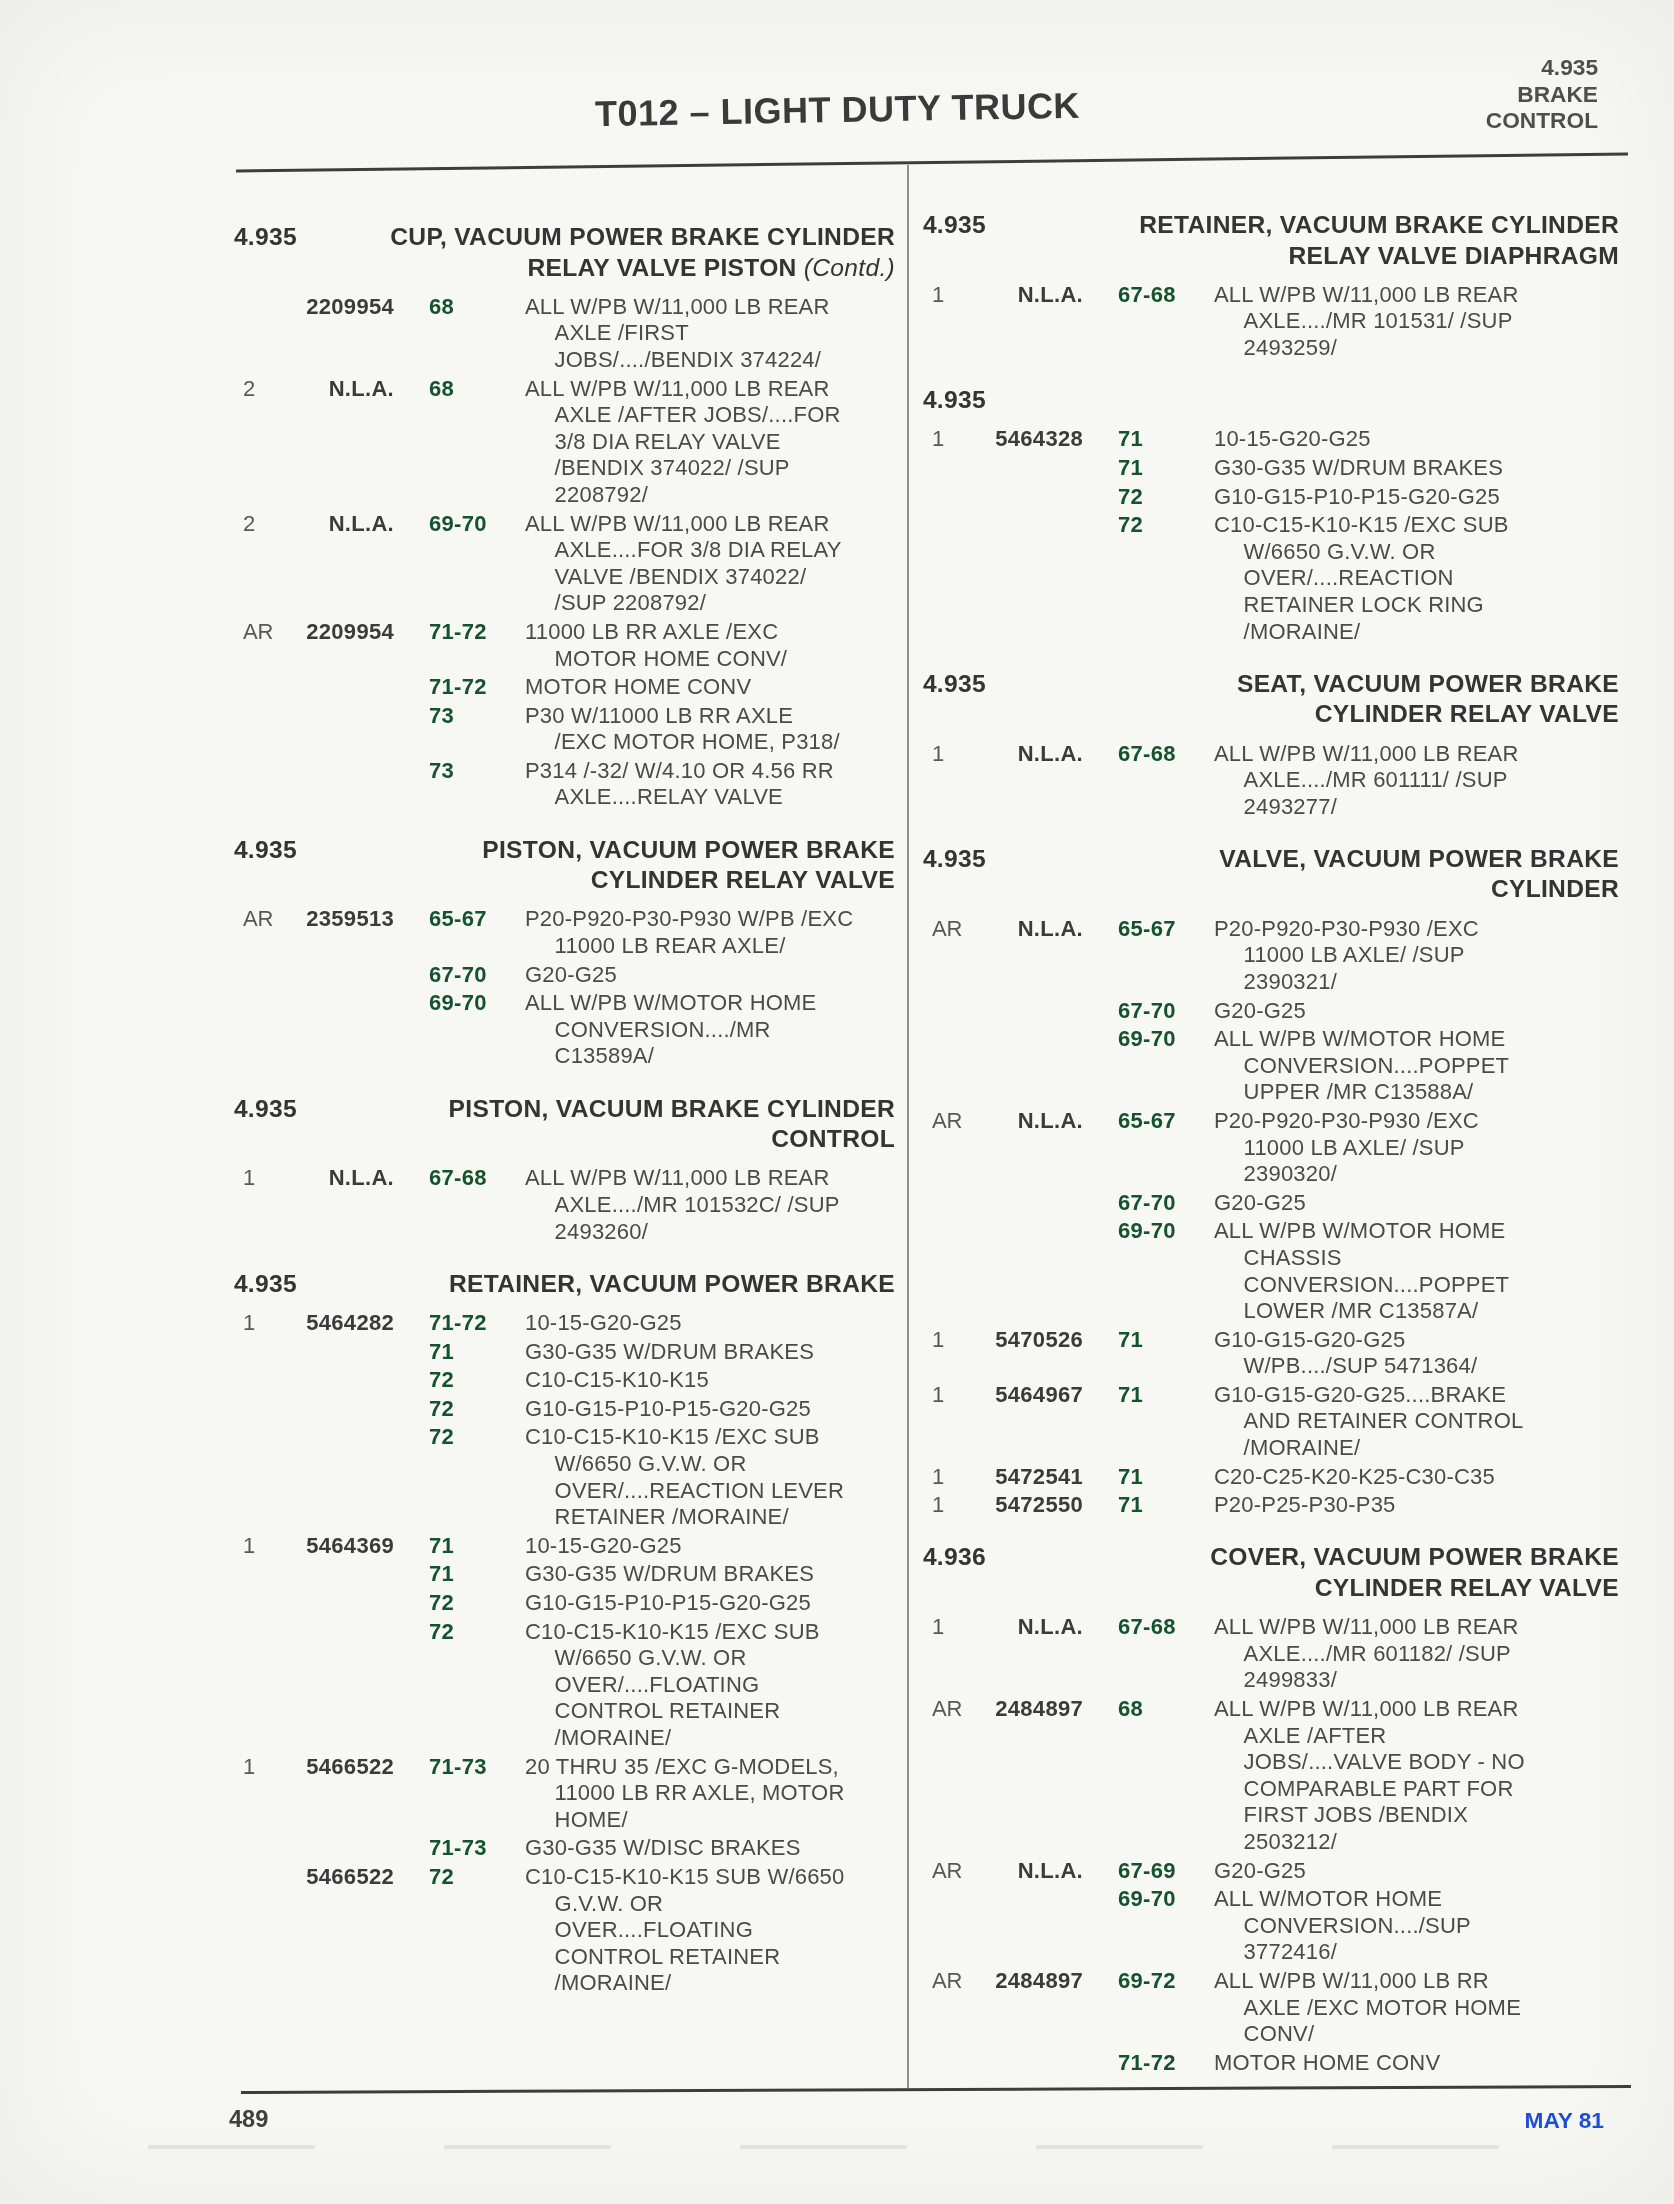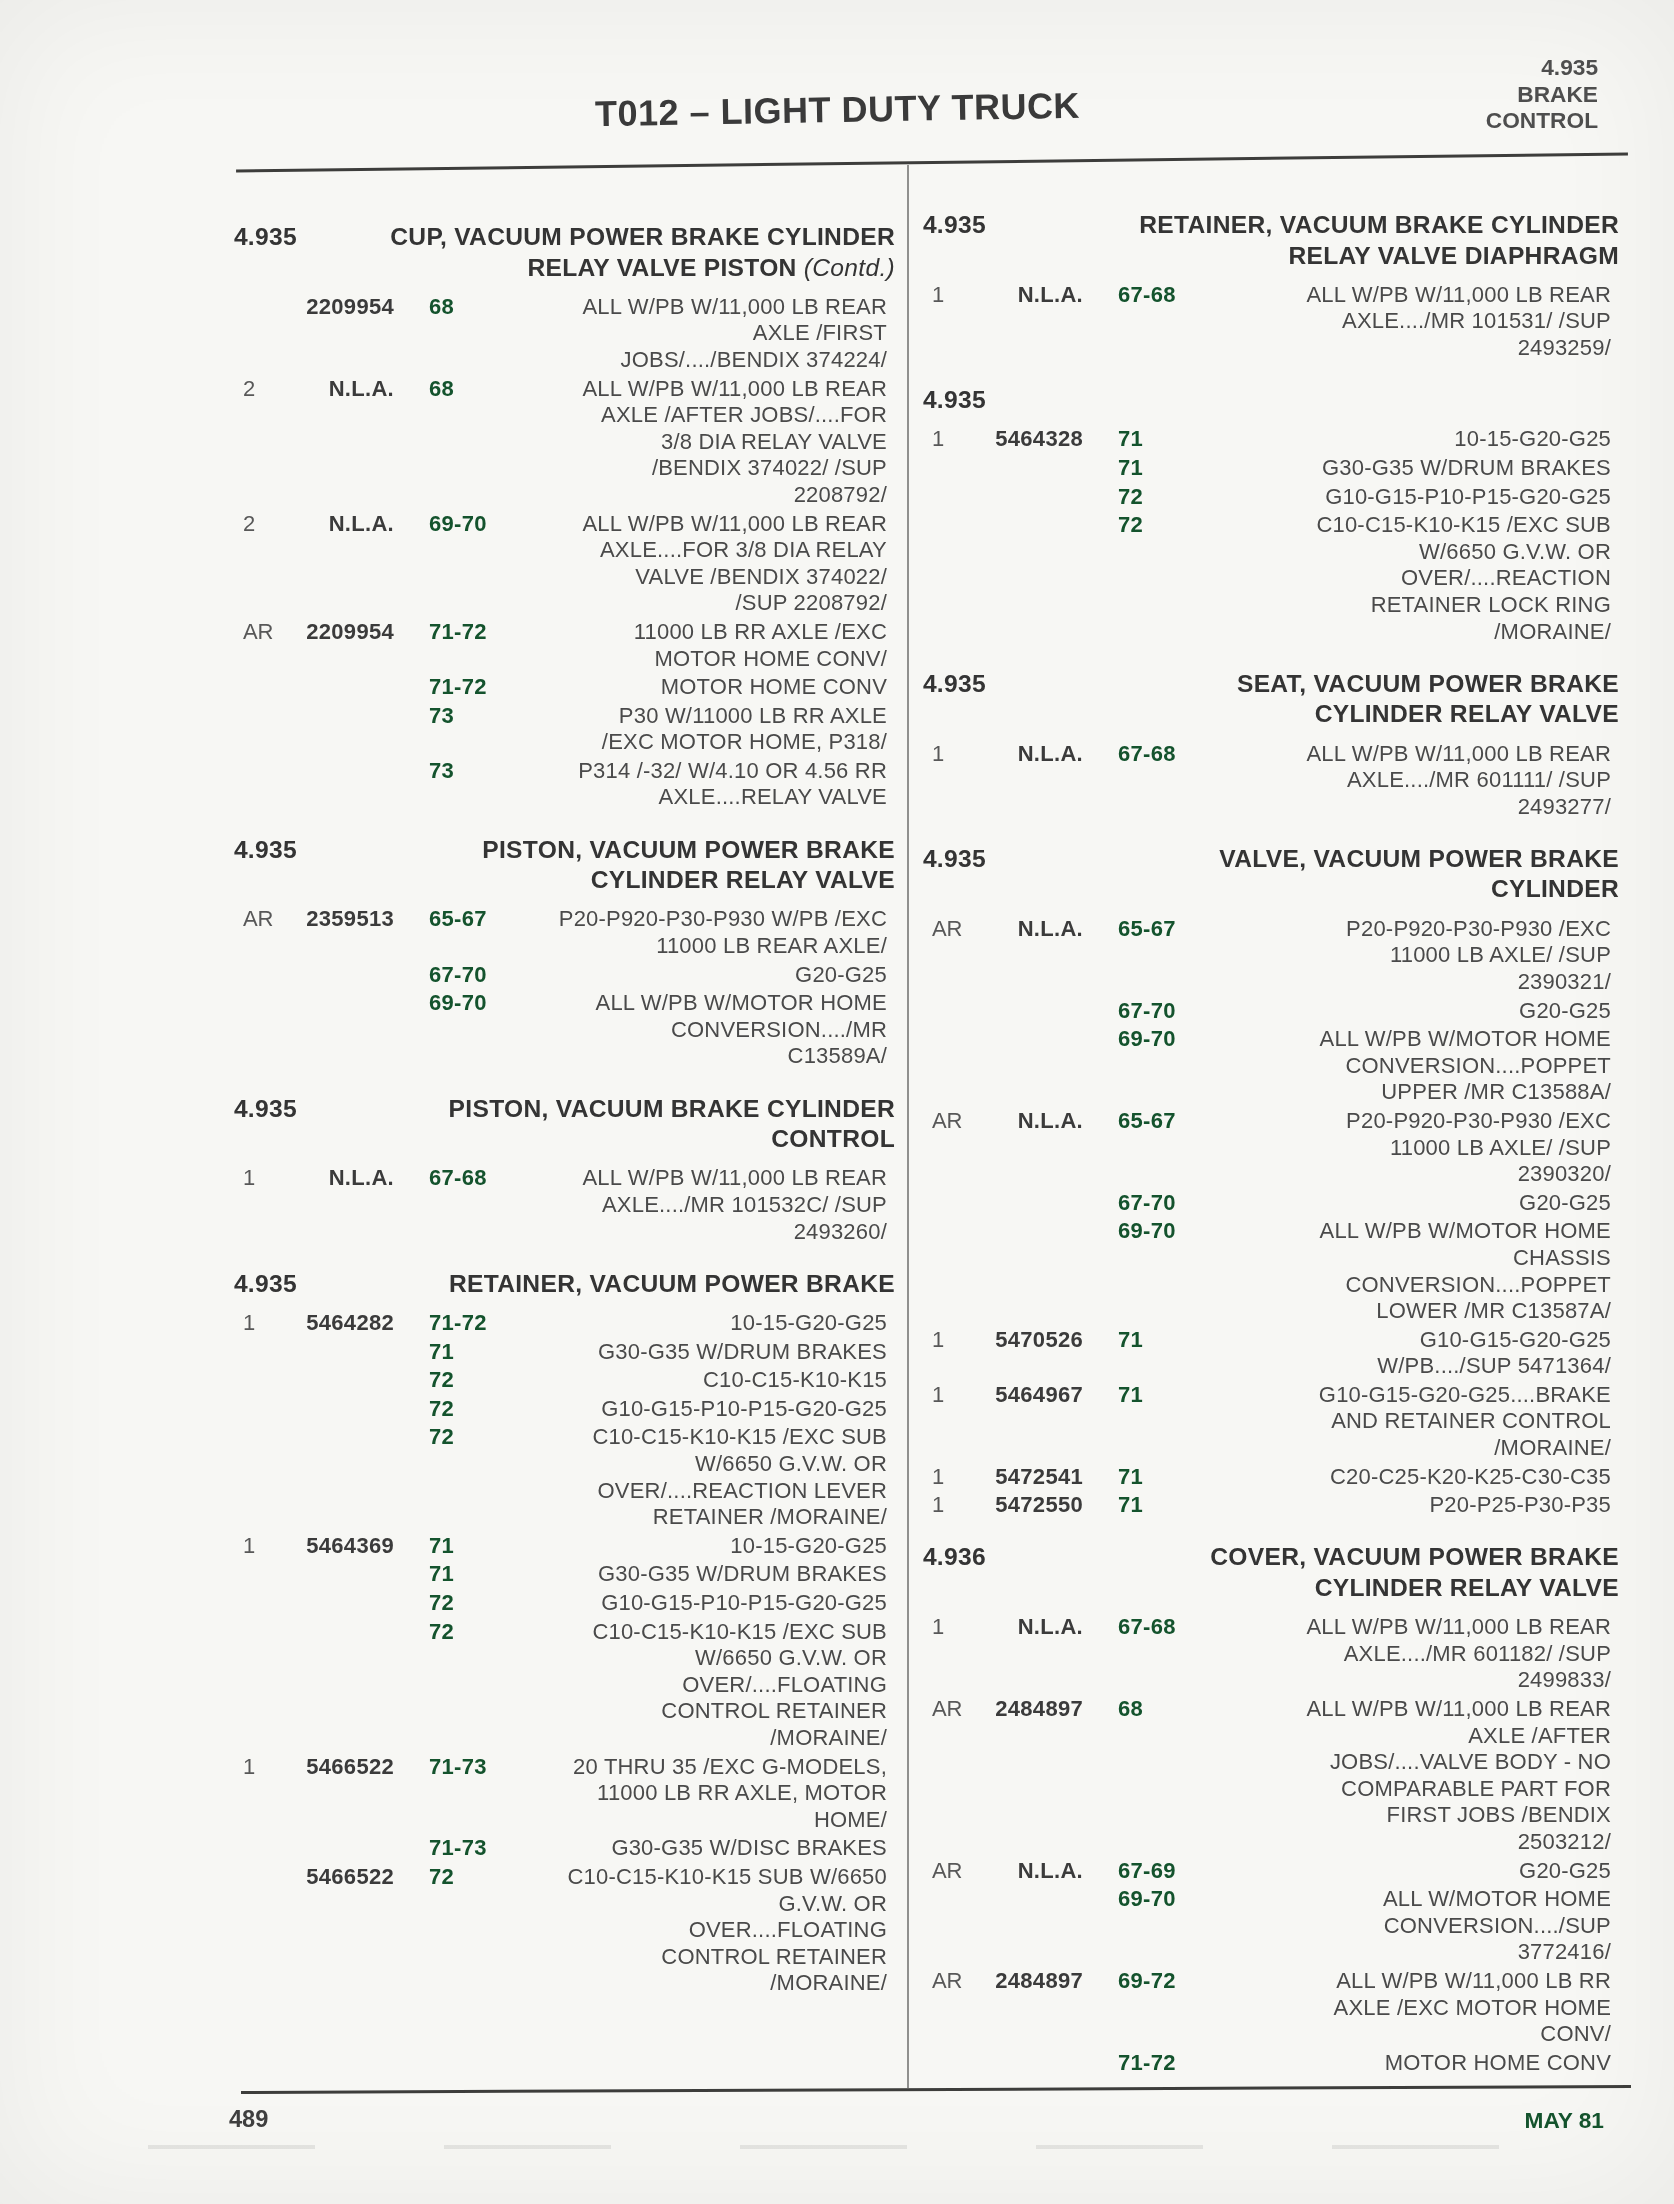--- a/index.html
+++ b/index.html
@@ -29,25 +29,25 @@
   .col-right{left:918px;width:701px;padding-top:43px;}
   .section{margin-bottom:23.6px;}
   .section-heading{display:flex;font-weight:700;font-size:24.6px;line-height:30.5px;color:#343434;margin-bottom:10.8px;letter-spacing:0.3px;}
   .section-number{flex:0 0 99px;padding-left:4.9px;box-sizing:border-box;}
   .section-title{flex:1;white-space:pre-line;text-align:right;}
   .suffix{font-style:italic;font-weight:400;}
   .row{display:flex;margin:2px 8px;font-size:22px;line-height:26.6px;color:#4a4a4a;}
   .cell-qty{flex:0 0 51px;padding-left:5.9px;box-sizing:border-box;color:#585858;}
   .cell-part{flex:0 0 106px;text-align:right;font-weight:700;color:#3b3b3b;letter-spacing:0.3px;}
   .cell-years{flex:0 0 96px;margin-left:35px;font-weight:700;color:#14532d;letter-spacing:0.3px;}
-  .cell-desc{flex:1;white-space:pre-line;padding-left:29.6px;text-indent:-29.6px;letter-spacing:0.2px;text-align:right;}
+  .cell-desc{flex:1;white-space:pre-line;padding-left:29.6px;text-indent:-29.6px;letter-spacing:0.2px;}
   
   .footer-page{position:absolute;top:2106px;left:229px;width:1402px;text-align:left;
     font-weight:700;font-size:23.6px;color:#3f3f3f;}
-  .footer-date{position:absolute;top:2107px;right:71px;font-weight:700;font-size:22.7px;color:#14532d;}
+  .footer-date{position:absolute;top:2107px;right:71px;font-weight:700;font-size:22.7px;color:#1d4ed8;}
   .streak{position:absolute;top:2145px;left:148px;right:108px;height:3.9px;
     background:repeating-linear-gradient(90deg,rgba(125,125,122,0.16) 0 167px,transparent 167px 296px);}
 </style>
 </head>
 <body>
 
 <div class="page">
 
   <div class="header-title">T012 – LIGHT DUTY TRUCK</div>
 

